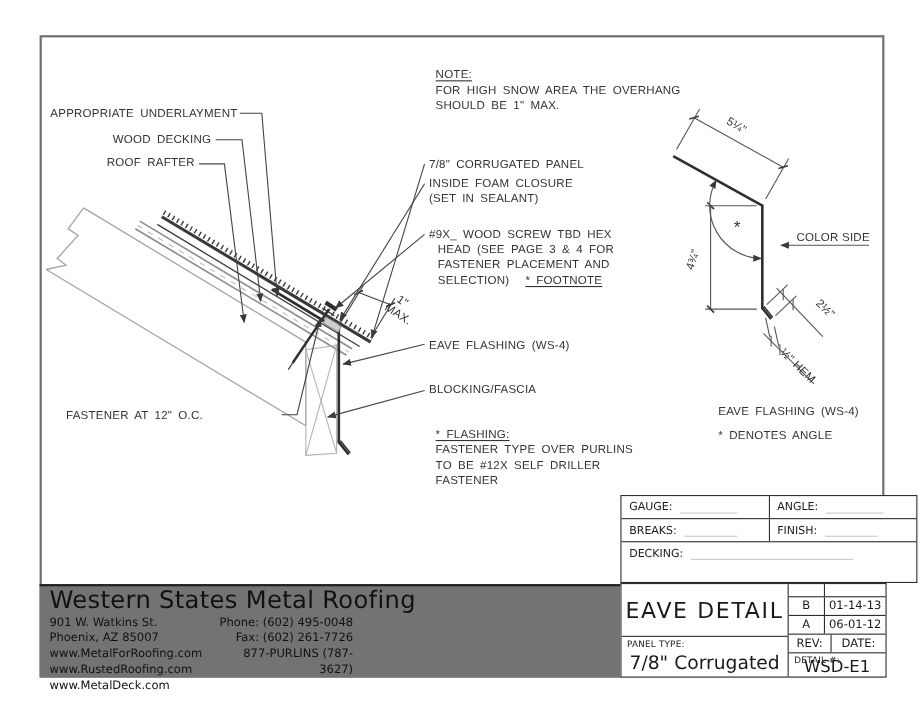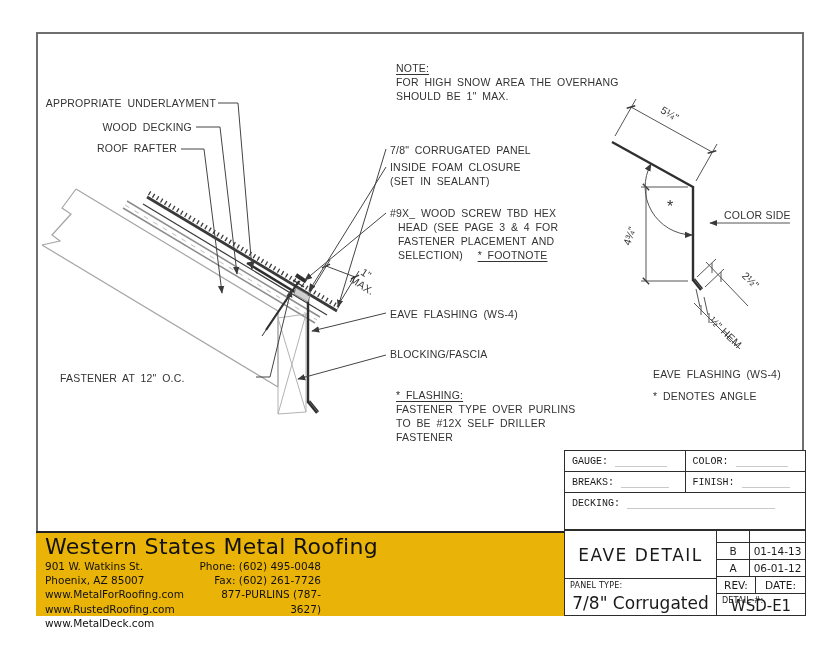--- a/index.html
+++ b/index.html
@@ -15,33 +15,33 @@
   
   .tb{position:absolute;box-sizing:border-box;border:1.5px solid #2d2d2d;background:#fff;
       font-family:"DejaVu Sans",sans-serif;color:#1a1a1a;}
   .spec-row{position:relative;height:20px;border-bottom:1.2px solid #2d2d2d;display:flex;}
   .spec-row:last-child{border-bottom:none;}
   .spec-cell{flex:1;display:flex;align-items:center;padding-left:7px;font-size:10px;}
   .spec-cell + .spec-cell{border-left:1.2px solid #2d2d2d;}
   .blank{display:inline-block;border-bottom:1px solid #c9c9c9;height:11px;margin-left:7px;}
   .bb-left{position:absolute;left:0;top:0;width:152px;height:100%;box-sizing:border-box;border-right:1.2px solid #2d2d2d;}
   .bb-title{height:47px;border-bottom:1.2px solid #2d2d2d;display:flex;align-items:center;justify-content:center;
-            font-size:17px;letter-spacing:1.5px;}
+            font-size:20px;letter-spacing:1.5px;}
   .bb-panel{position:relative;height:37px;}
   .tinylab{position:absolute;left:5px;top:2px;font-size:8px;letter-spacing:.2px;color:#222;}
   .bb-panel-val{position:absolute;left:0;right:0;bottom:3px;text-align:center;font-size:17px;}
   .rev{position:absolute;left:152px;top:0;right:0;bottom:0;}
   .rev-row{display:flex;box-sizing:border-box;border-bottom:1.2px solid #2d2d2d;}
   .rev-c1{width:33px;box-sizing:border-box;border-right:1.2px solid #2d2d2d;display:flex;align-items:center;justify-content:center;font-size:10.5px;}
   .rev-c2{flex:1;display:flex;align-items:center;justify-content:center;font-size:10.5px;text-align:right;}
   .detailno{position:relative;height:22px;}
   .detailno-val{position:absolute;left:0;right:0;bottom:1px;text-align:center;font-size:15px;}
   
   .company{position:absolute;left:36px;top:531px;width:528px;height:85px;box-sizing:border-box;
-           border-top:2px solid #222;font-family:"DejaVu Sans",sans-serif;color:#111;background:#eab308;}
+           border-top:2px solid #222;font-family:"DejaVu Sans",sans-serif;color:#111;background:#737373;}
   .co-name{position:absolute;left:9px;top:1px;font-size:22px;letter-spacing:.3px;white-space:nowrap;}
   .co-l{position:absolute;left:9px;top:26px;font-size:10.5px;line-height:14.2px;}
   .co-r{position:absolute;left:155px;top:26px;width:130px;text-align:right;font-size:10.5px;line-height:14.2px;}
 </style>
 </head>
 <body>
 
 <div class="page">
 
   <div class="frame"></div>
@@ -199,28 +199,28 @@
   <div class="cad" style="left:396px;top:388px;">
     <div class="ul">* FLASHING:</div>
     <div>FASTENER TYPE OVER PURLINS</div>
     <div>TO BE #12X SELF DRILLER</div>
     <div>FASTENER</div>
   </div>
 
   <div class="cad" style="left:653px;top:367px;">EAVE FLASHING (WS-4)</div>
   <div class="cad" style="left:653px;top:389px;">* DENOTES ANGLE</div>
 
-  <div class="tb" style="left:564px;top:450px;width:242px;height:80px;font-family:Liberation Mono, monospace;">
+  <div class="tb" style="left:564px;top:450px;width:270px;height:80px;">
     <div class="spec-row">
       <div class="spec-cell">
           <span>GAUGE:</span>
           <span class="blank" style="width:52px;"></span>
         </div>
       <div class="spec-cell">
-          <span>COLOR:</span>
+          <span>ANGLE:</span>
           <span class="blank" style="width:52px;"></span>
         </div>
     </div>
     <div class="spec-row">
       <div class="spec-cell">
           <span>BREAKS:</span>
           <span class="blank" style="width:48px;"></span>
         </div>
       <div class="spec-cell">
           <span>FINISH:</span>

